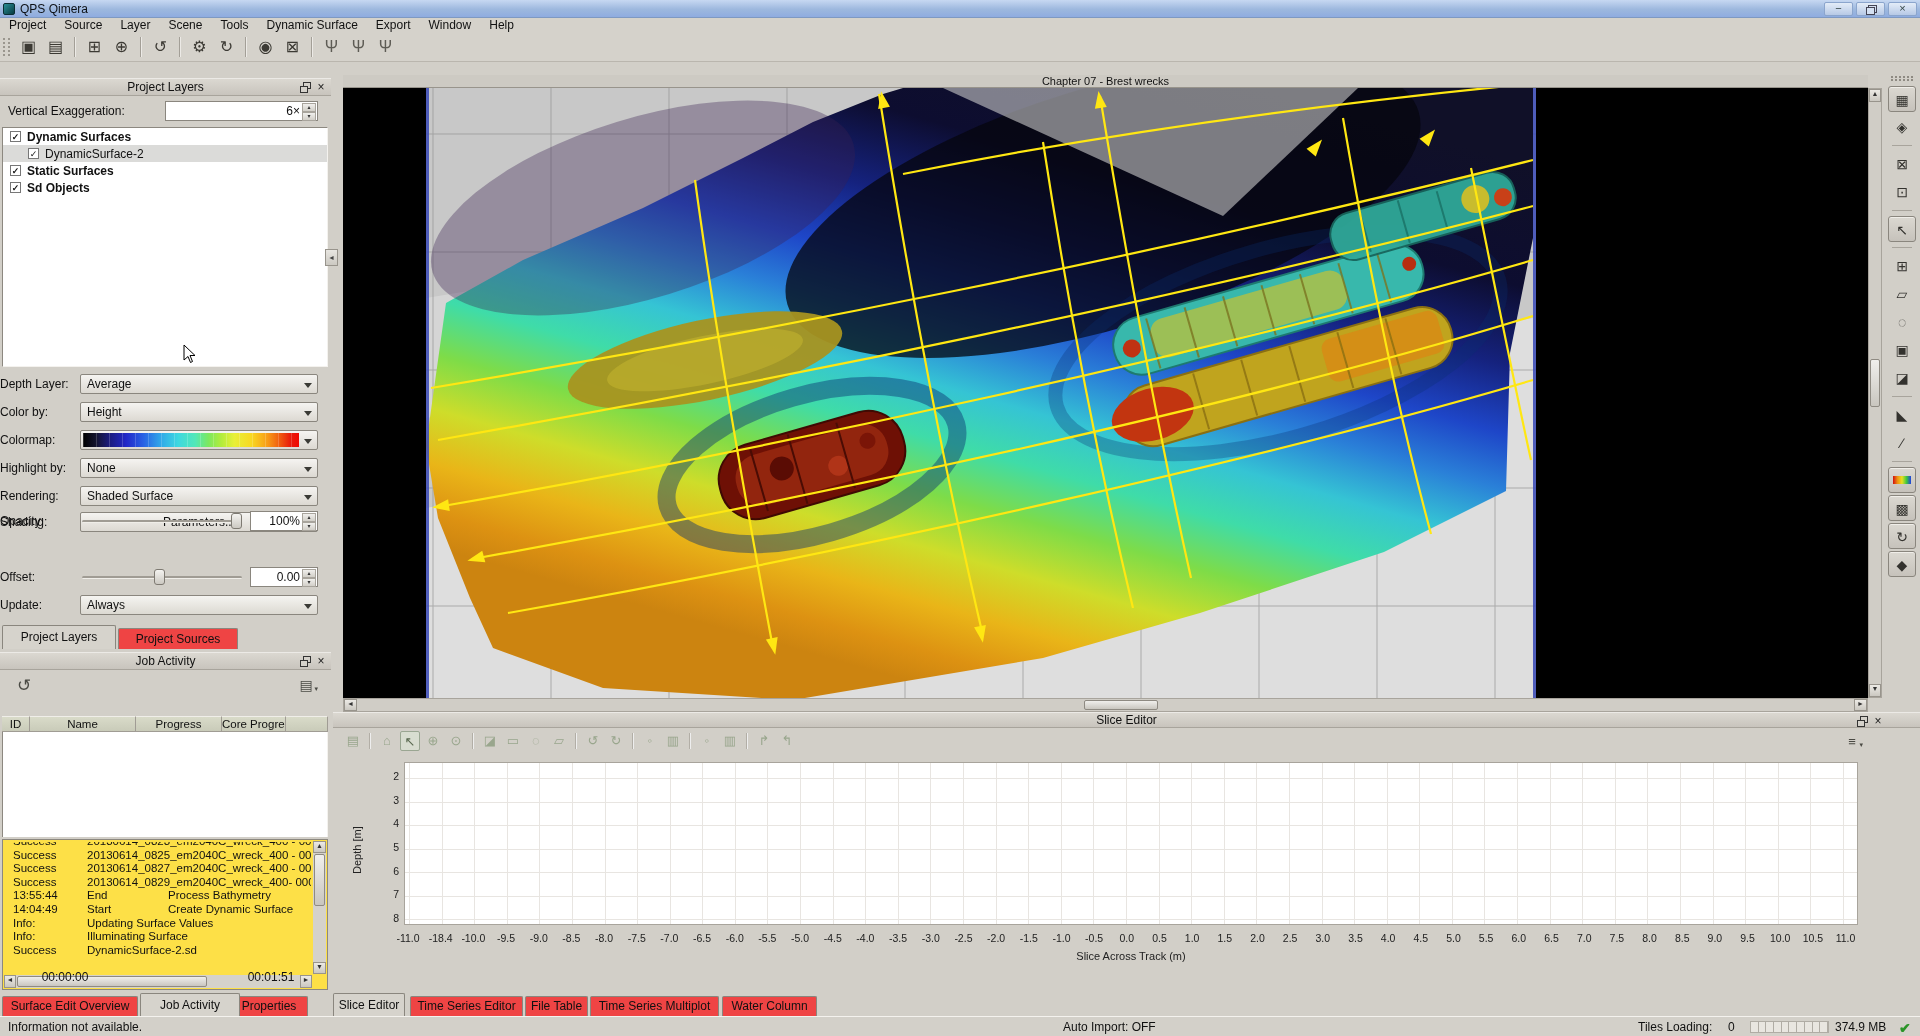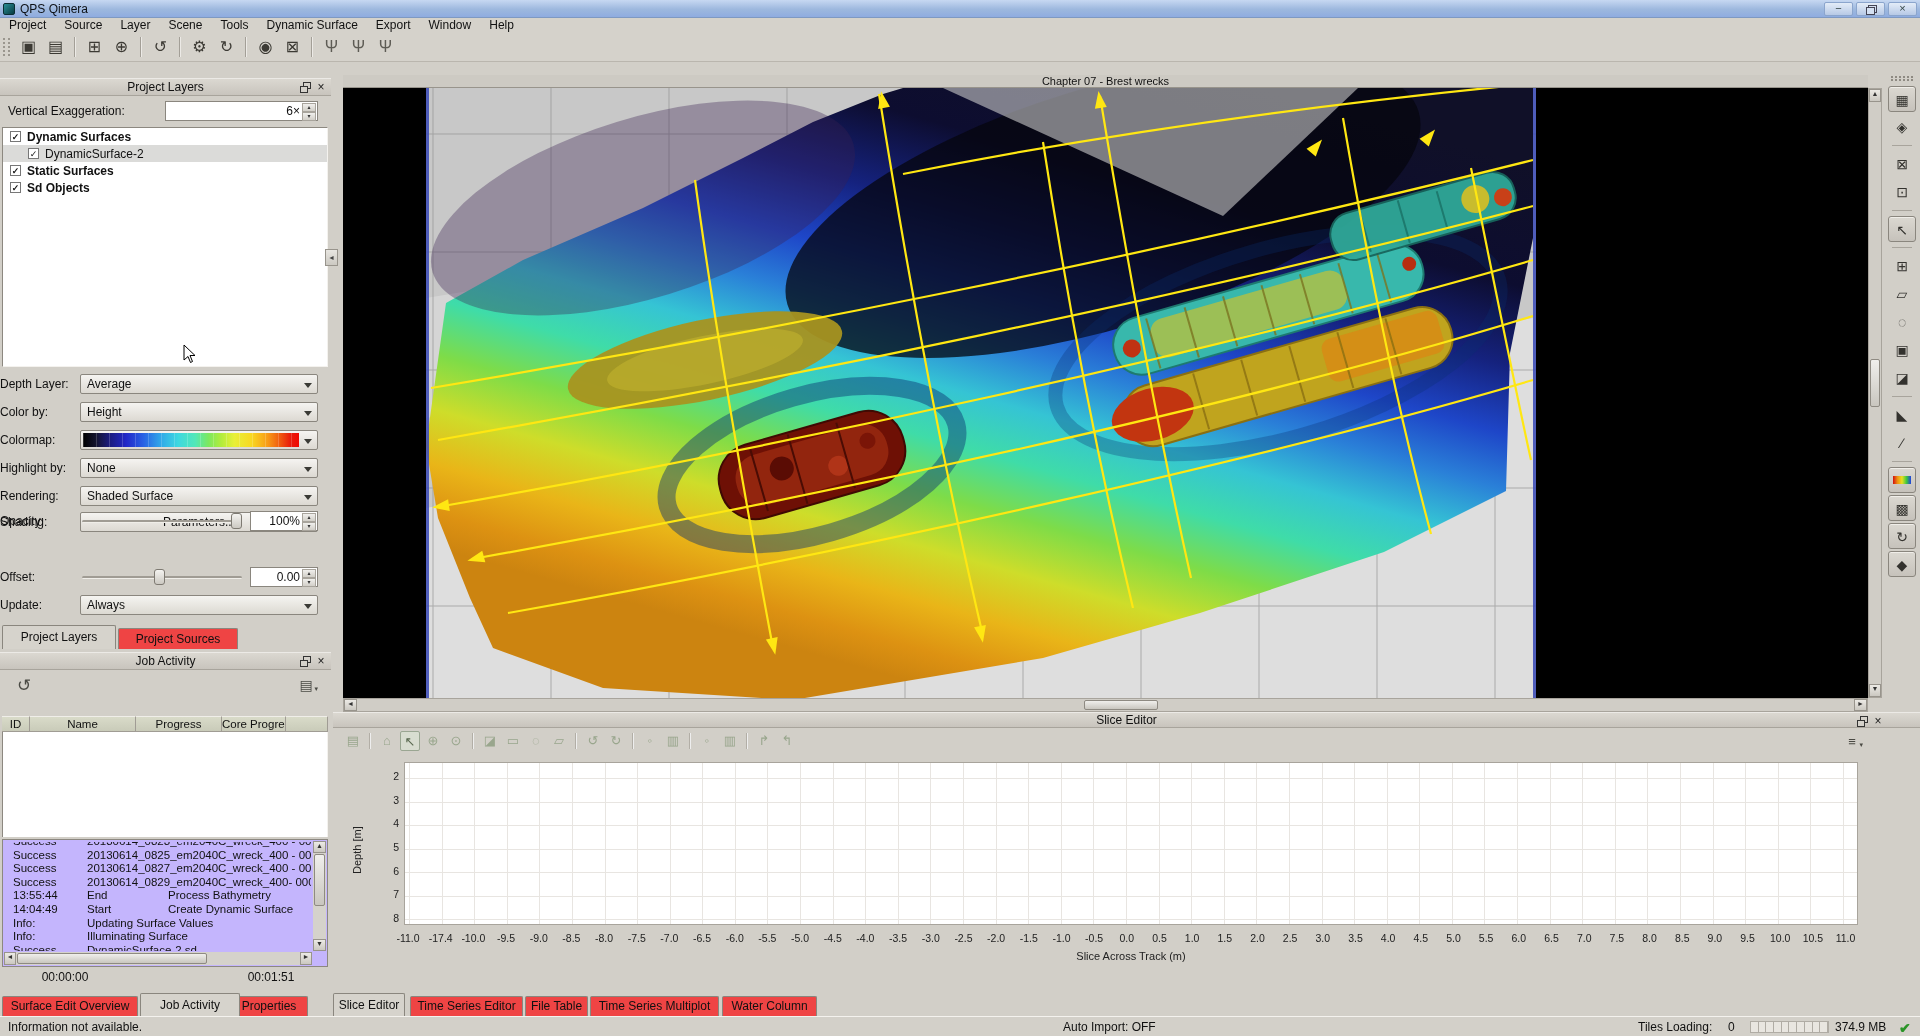--- a/index.html
+++ b/index.html
@@ -63,21 +63,21 @@
 .tab-inactive{background:#ef4444}
 
 
 #ja-header{position:absolute;left:0;top:652px;width:331px;height:18px}
 #ja-refresh{position:absolute;left:12px;top:675px;width:24px;height:22px;font-size:17px;color:#4a4a44;text-align:center;line-height:22px}
 #ja-menu{position:absolute;left:294px;top:675px;width:24px;height:22px;font-size:14px;color:#4a4a44;text-align:center;line-height:20px}
 #ja-menu::after{content:"▾";position:absolute;right:0;bottom:-2px;font-size:7px}
 #ja-thead{position:absolute;left:2px;top:716px;width:326px;height:16px;display:flex}
 .jat-cell{height:16px;border-right:1px solid #a09c94;border-top:1px solid #f0eee9;border-bottom:1px solid #a09c94;background:linear-gradient(180deg,#d9dbc9,#c9cbb9);line-height:15px;text-align:center;font-size:11.5px;overflow:hidden;white-space:nowrap;flex:none}
 #ja-body{position:absolute;left:2px;top:732px;width:326px;height:105px;background:#fff;border-left:1px solid #8c8880;border-right:1px solid #f4f2ee}
-#ja-log{position:absolute;left:2px;top:839px;width:326px;height:128px;background:#c4b5fd;border:1px solid #8c8880}
+#ja-log{position:absolute;left:2px;top:839px;width:326px;height:151px;background:#fde047;border:1px solid #8c8880}
 #log-content{position:absolute;left:2px;top:2px;right:16px;bottom:15px;overflow:hidden}
 .log-rows{margin-top:-7px}
 .log-row{display:flex;height:13.6px;line-height:13.6px;font-size:11.5px;white-space:nowrap;padding-left:8px}
 .log-c1{width:74px;flex:none}
 .log-c2{min-width:81px;flex:0 0 auto}
 .log-c3{flex:0 0 auto}
 .mini-scroll{position:absolute;background:#d5d2cb}
 .mini-btn{position:absolute;background:linear-gradient(180deg,#eceae5,#cbc8c1);border:1px solid #98948c;font-size:7px;color:#333;text-align:center}
 .mini-thumb{position:absolute;background:linear-gradient(180deg,#f0efec,#c9c6bf);border:1px solid #8e8a82;border-radius:2px}
 #ja-times span{position:absolute;top:970px;width:90px;text-align:center}
@@ -564,21 +564,21 @@
       <span data-name="y-tick-label">3</span>
       <span data-name="y-tick-label">4</span>
       <span data-name="y-tick-label">5</span>
       <span data-name="y-tick-label">6</span>
       <span data-name="y-tick-label">7</span>
       <span data-name="y-tick-label">8</span>
     </div>
   <div id="xticks" data-name="x-axis-ticks">
 
   <span data-name="x-tick-label">-11.0</span>
-      <span data-name="x-tick-label">-17.4</span>
+      <span data-name="x-tick-label">-18.4</span>
       <span data-name="x-tick-label">-10.0</span>
       <span data-name="x-tick-label">-9.5</span>
       <span data-name="x-tick-label">-9.0</span>
       <span data-name="x-tick-label">-8.5</span>
       <span data-name="x-tick-label">-8.0</span>
       <span data-name="x-tick-label">-7.5</span>
       <span data-name="x-tick-label">-7.0</span>
       <span data-name="x-tick-label">-6.5</span>
       <span data-name="x-tick-label">-6.0</span>
       <span data-name="x-tick-label">-5.5</span>

